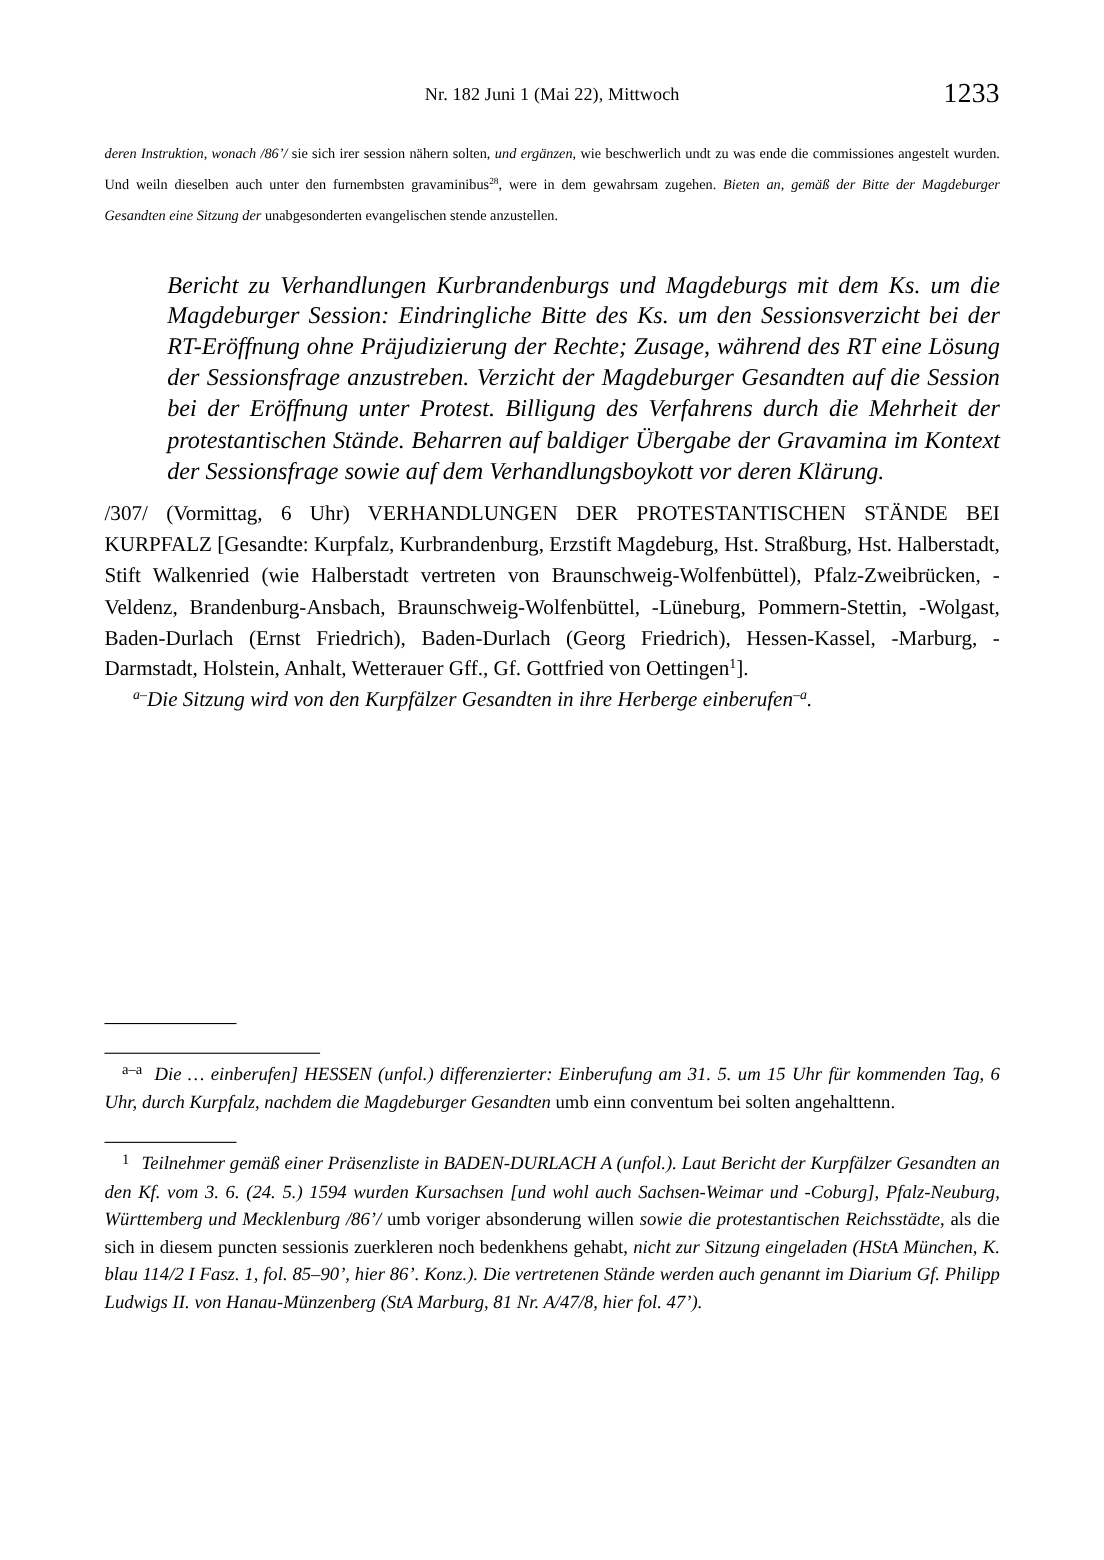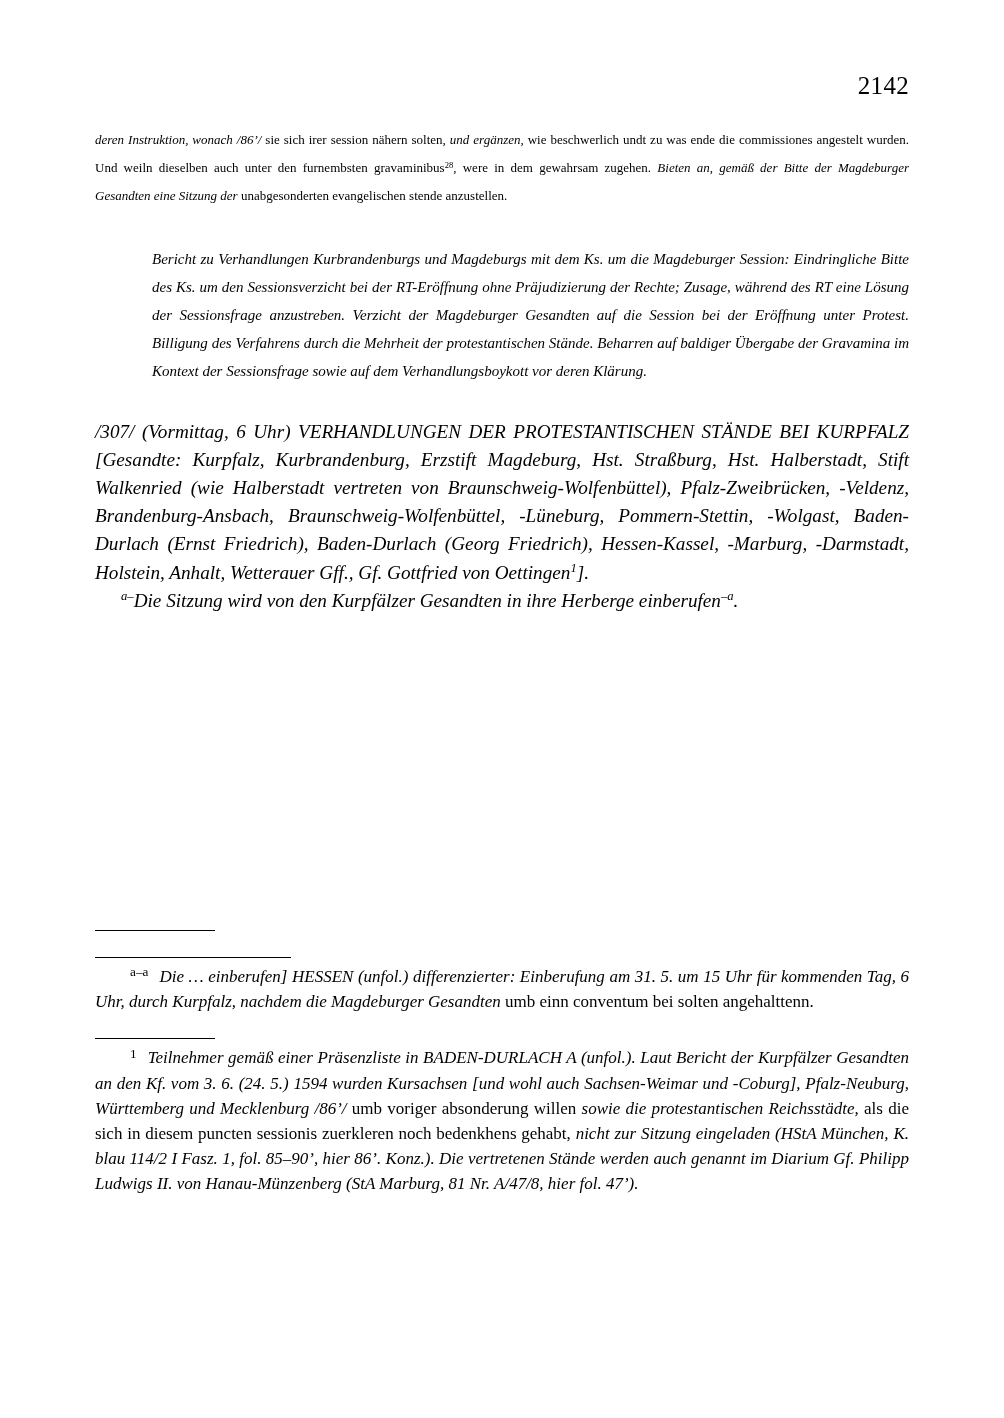--- a/index.html
+++ b/index.html
@@ -104,29 +104,28 @@
     font-style: italic;
     font-size: 18.6px;
     line-height: 28px;
     margin-top: 7px;
     padding-left: 57px;
   }
   .regest {
     margin-top: 18px;
     padding-left: 57px;
     font-style: italic;
-    font-size: 15px;
+    font-size: 22px;
     line-height: 28.2px;
     text-align: justify;
   }
 
   
   .record {
-    margin-top: 32px;
-    font-style: italic;
+    margin-top: 12px;
     font-size: 19.2px;
     line-height: 28.2px;
     text-align: justify;
   }
   .record-cont {
     font-style: italic;
     font-size: 19.2px;
     line-height: 28.2px;
     text-align: justify;
     text-indent: 26px;
@@ -152,32 +151,33 @@
     text-align: justify;
     margin: 0;
   }
   .fn .fn-marker {
     font-size: 0.78em;
     vertical-align: 0.42em;
     line-height: 0;
     margin-left: 14px;
     margin-right: 6px;
   }
-  .fn .fn-marker.indent-more { margin-left: 35px; margin-right: 11px; font-family: Liberation Serif, serif; }
+  .fn .fn-marker.indent-more { margin-left: 16px; margin-right: 11px; font-family: Liberation Serif, serif; }
   .fn-block { margin-bottom: 0; }
   .fn-group-2 { margin-top: 26px; }
   .fn-group-3 { margin-top: 24px; }
 </style>
 </head>
 <body>
 
 <div class="page">
 
   <div class="running-head">
-    <div class="rh-pageno">2142</div>
+    <div class="rh-title">Nr. 182 Juni 1 (Mai 22), Mittwoch</div>
+    <div class="rh-pageno">1233</div>
   </div>
 
   <div class="column">
 
     <p class="para-lead"><span class="it">deren Instruktion, wonach /86’/</span><span class="rm"> sie sich irer session nähern solten, </span><span class="it">und ergänzen,</span><span class="rm"> wie beschwerlich undt zu was ende die commissiones angestelt wurden. Und weiln dieselben auch unter den furnembsten gravaminibus</span><sup>28</sup><span class="rm">, were in dem gewahrsam zugehen. </span><span class="it">Bieten an, gemäß der Bitte der Magdeburger Gesandten eine Sitzung der</span><span class="rm"> unabgesonderten evangelischen stende anzustellen.</span></p>
 
 
     <div class="block-a">
     </div>
 

